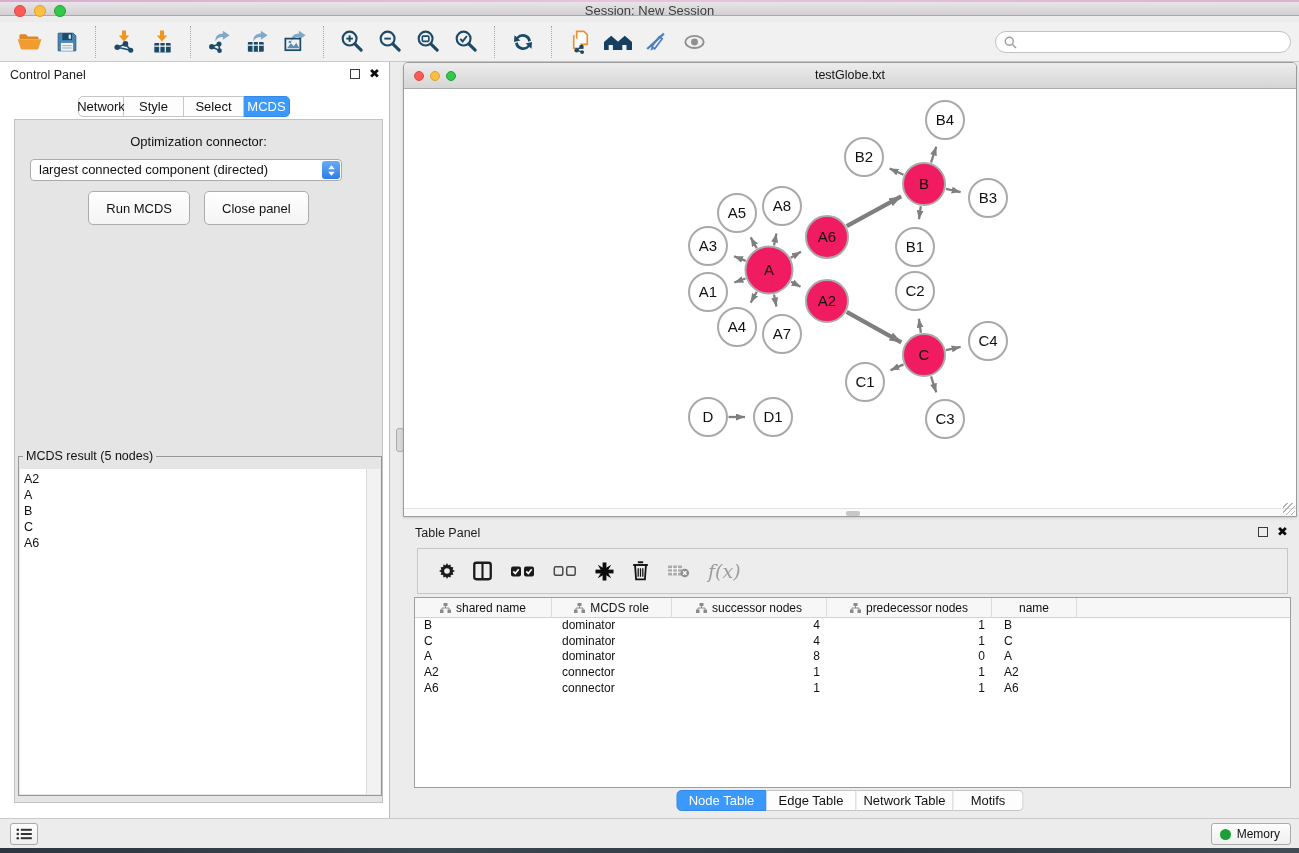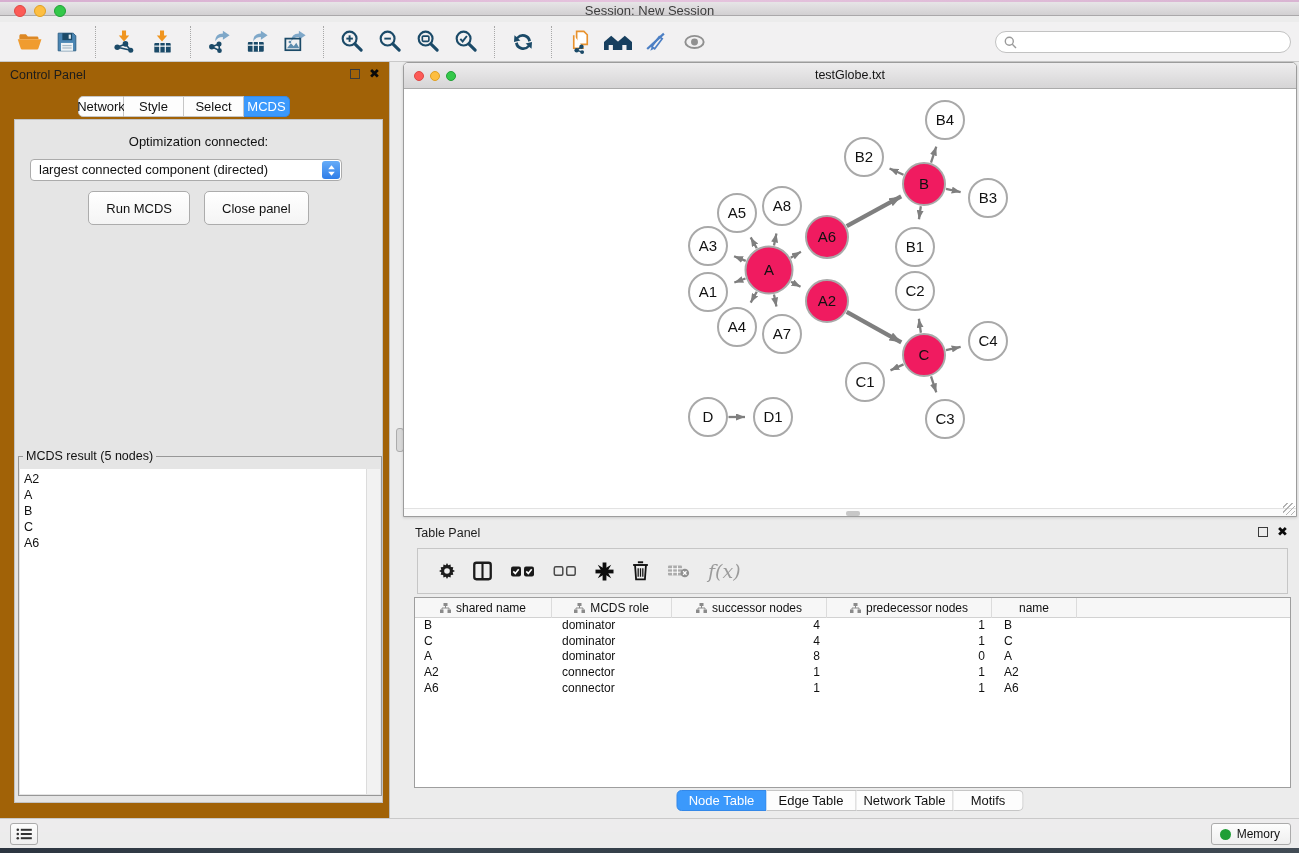--- a/index.html
+++ b/index.html
@@ -25,21 +25,21 @@
   .tbi { width:32px; height:32px; display:flex; align-items:center; justify-content:center; margin:0 3px; }
   .tb-sep { height:32px; border-left:1px dotted #A8A8A8; margin:0 9px; }
   .search-wrap { position:absolute; right:8px; top:9px; width:296px; height:22px;
     background:#fff; border:1px solid #C2C2C2; border-radius:12px;
     display:flex; align-items:center; padding-left:8px; gap:5px; }
   .search-wrap input { border:none; outline:none; flex:1; height:18px; font-size:12px;
     font-family:"Liberation Sans","DejaVu Sans",sans-serif; background:transparent; }
 
   
   .control-panel { position:absolute; left:0; top:62px; width:390px; height:756px;
-    background:#a16207; border-right:1px solid #BDBDBD; }
+    background:#ffffff; border-right:1px solid #BDBDBD; }
   .panel-head { position:relative; height:26px; }
   .panel-title { position:absolute; left:10px; top:6px; font-size:12.5px; color:#1c1c1c; }
   .panel-ctrls { position:absolute; right:9px; top:7px; display:flex; gap:9px; align-items:center; }
   .float-icon { width:10px; height:10px; border:1.6px solid #3a3a3a; background:transparent; }
   .close-icon { font-size:13px; font-weight:bold; color:#0a0a0a; line-height:10px; }
 
   .seg-tabs { display:flex; height:21px; }
   .seg-tab { height:21px; background:#FDFDFD; border:1px solid #C6C6C6; border-left:none;
     font-size:13px; display:flex; align-items:center; justify-content:center; color:#111; }
   .seg-tab:first-child { border-left:1px solid #C6C6C6; border-radius:5px 0 0 5px; }
@@ -306,21 +306,21 @@
         <span class="close-icon">✖</span>
       </span>
     </div>
     <div class="seg-tabs" id="cp-tabs">
         <div class="seg-tab" style="width: 46px;">Network</div>
         <div class="seg-tab" style="width: 60px;">Style</div>
         <div class="seg-tab" style="width: 60px;">Select</div>
         <div class="seg-tab active" style="width: 46px;">MCDS</div>
       </div>
     <div class="cp-content">
-      <div class="opt-label">Optimization connected:</div>
+      <div class="opt-label">Optimization connector:</div>
       <div class="select">
         <span>largest connected component (directed)</span>
         <span class="select-stepper">
           <svg width="9" height="13" viewBox="0 0 10 14">
               <path d="M5 1.2L8.6 5.6H1.4z" fill="#fff"></path>
               <path d="M5 12.8L1.4 8.4h7.2z" fill="#fff"></path>
             </svg>
         </span>
       </div>
       <div class="btn-row">

